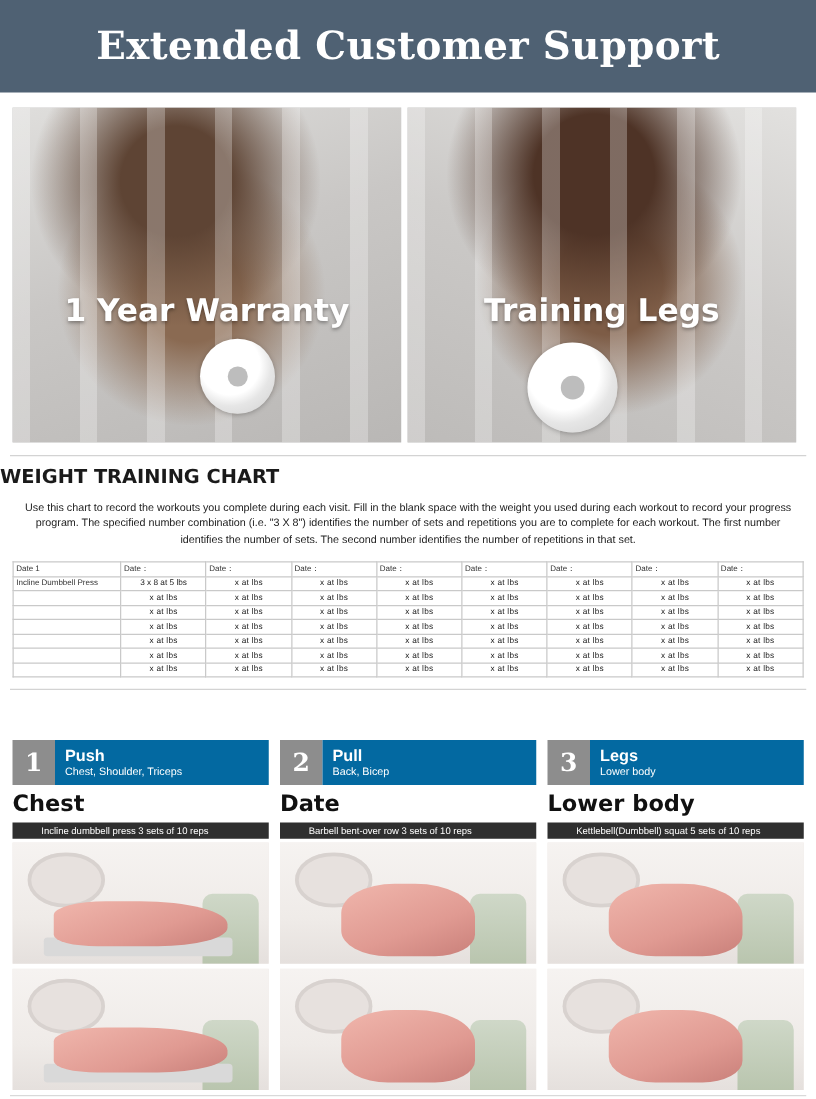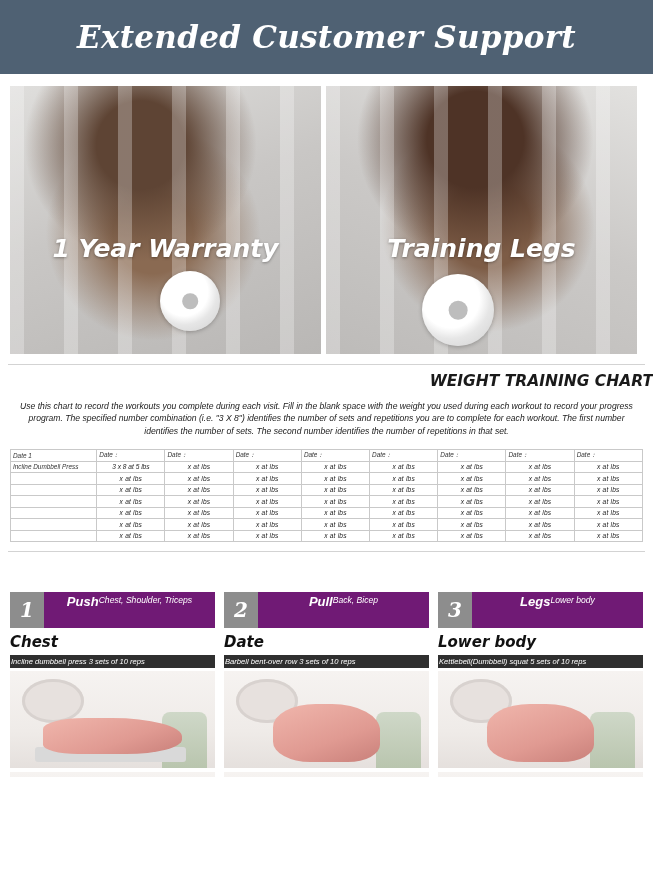--- a/index.html
+++ b/index.html
@@ -5,24 +5,23 @@
   * { box-sizing: border-box; }
   html, body {
     margin: 0;
     padding: 0;
     background: #ffffff;
     font-family: "Liberation Sans", sans-serif;
   }
   #page {
     position: relative;
     width: 653px;
-    height: 777px;
+    height: 879px;
     background: #ffffff;
     overflow: hidden;
-    font-style: italic;
   }
 
   
   .header {
     position: absolute;
     left: 0; top: 0;
     width: 653px; height: 74px;
     background: #4f6173;
     display: flex;
     align-items: center;
@@ -107,21 +106,21 @@
     position: absolute;
     left: 8px;
     width: 637px;
     height: 1px;
     background: #d3d3d3;
   }
   .chart-title {
     position: absolute;
     left: 0; right: 0;
     top: 372px;
-    text-align: right;
+    text-align: left;
     font-size: 15.5px;
     font-weight: bold;
     color: #1a1a1a;
     font-family: "DejaVu Sans", sans-serif;
   }
   .chart-desc {
     position: absolute;
     left: 14px; top: 400px;
     width: 625px;
     text-align: center;
@@ -182,48 +181,49 @@
     color: #ffffff;
     font-size: 20px;
     font-weight: bold;
     display: flex;
     align-items: center;
     justify-content: center;
     font-family: "DejaVu Serif", serif;
   }
   .guide-headtext {
     flex: 1;
-    background: #701a75;
+    background: #0369a1;
     color: #ffffff;
     padding: 3px 8px;
     display: flex;
+    flex-direction: column;
     justify-content: center;
   }
   .guide-headtext .ht-main {
     font-size: 13px;
     font-weight: bold;
     line-height: 1.05;
   }
   .guide-headtext .ht-sub {
     font-size: 8.6px;
     line-height: 1.2;
   }
   .guide-part {
     margin-top: 5px;
-    font-size: 15px;
+    font-size: 18px;
     font-weight: bold;
     color: #111;
     font-family: "DejaVu Sans", sans-serif;
   }
   .guide-exercise {
     margin-top: 4px;
     background: #2f2f2f;
     color: #ffffff;
     font-size: 7.6px;
-    padding: 2px 1px;
+    padding: 2px 23px;
     height: 13px;
     display: flex;
     align-items: center;
   }
   .guide-photos {
     margin-top: 3px;
     display: flex;
     flex-direction: column;
     gap: 4px;
   }

